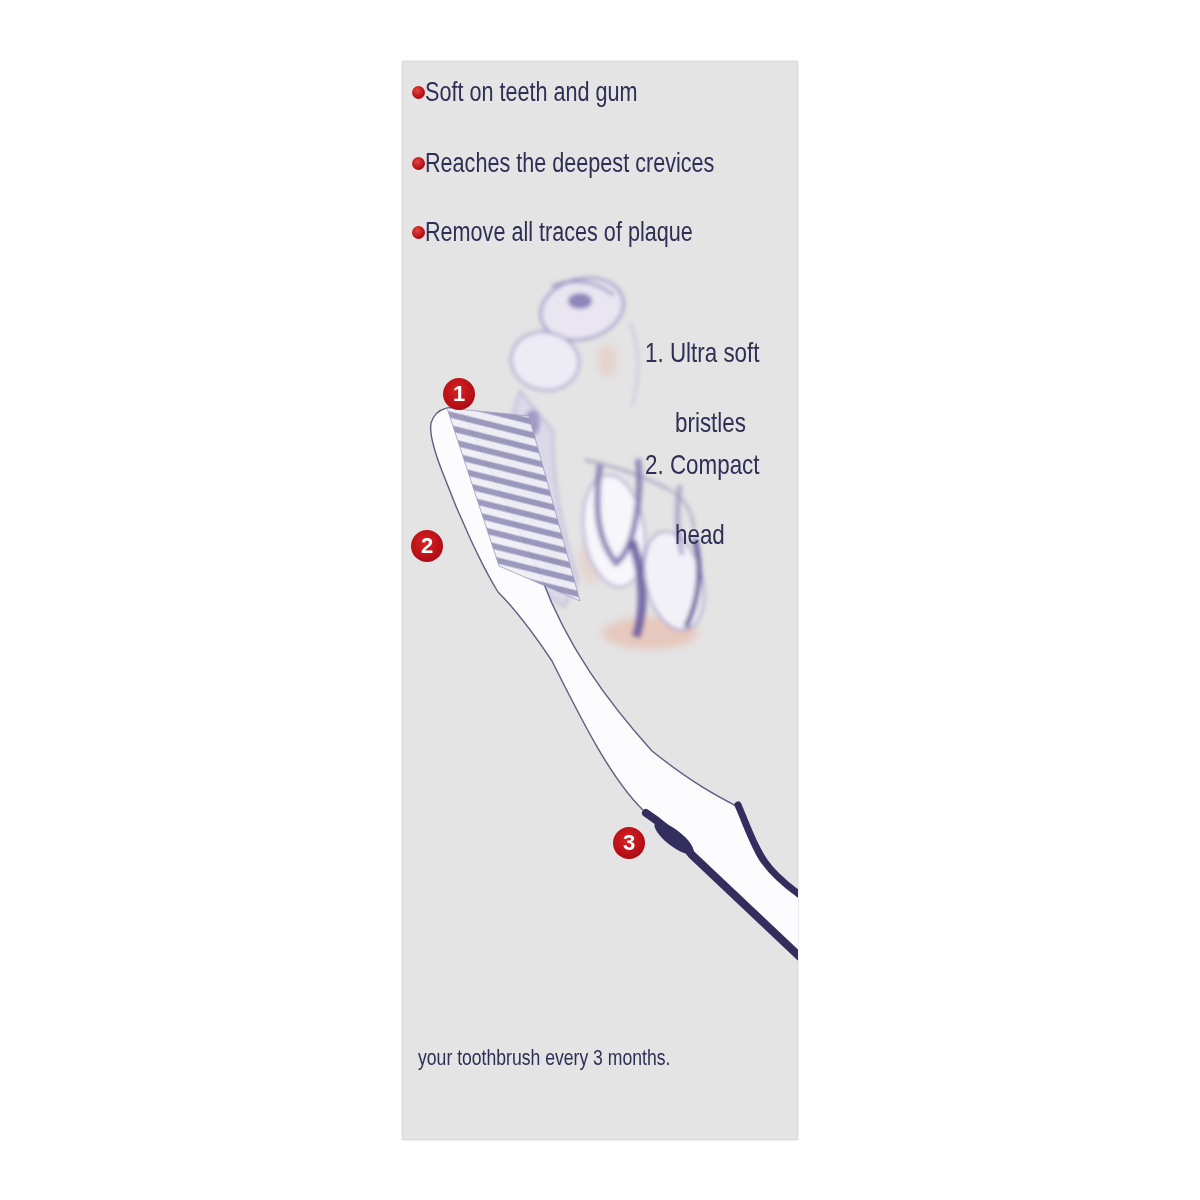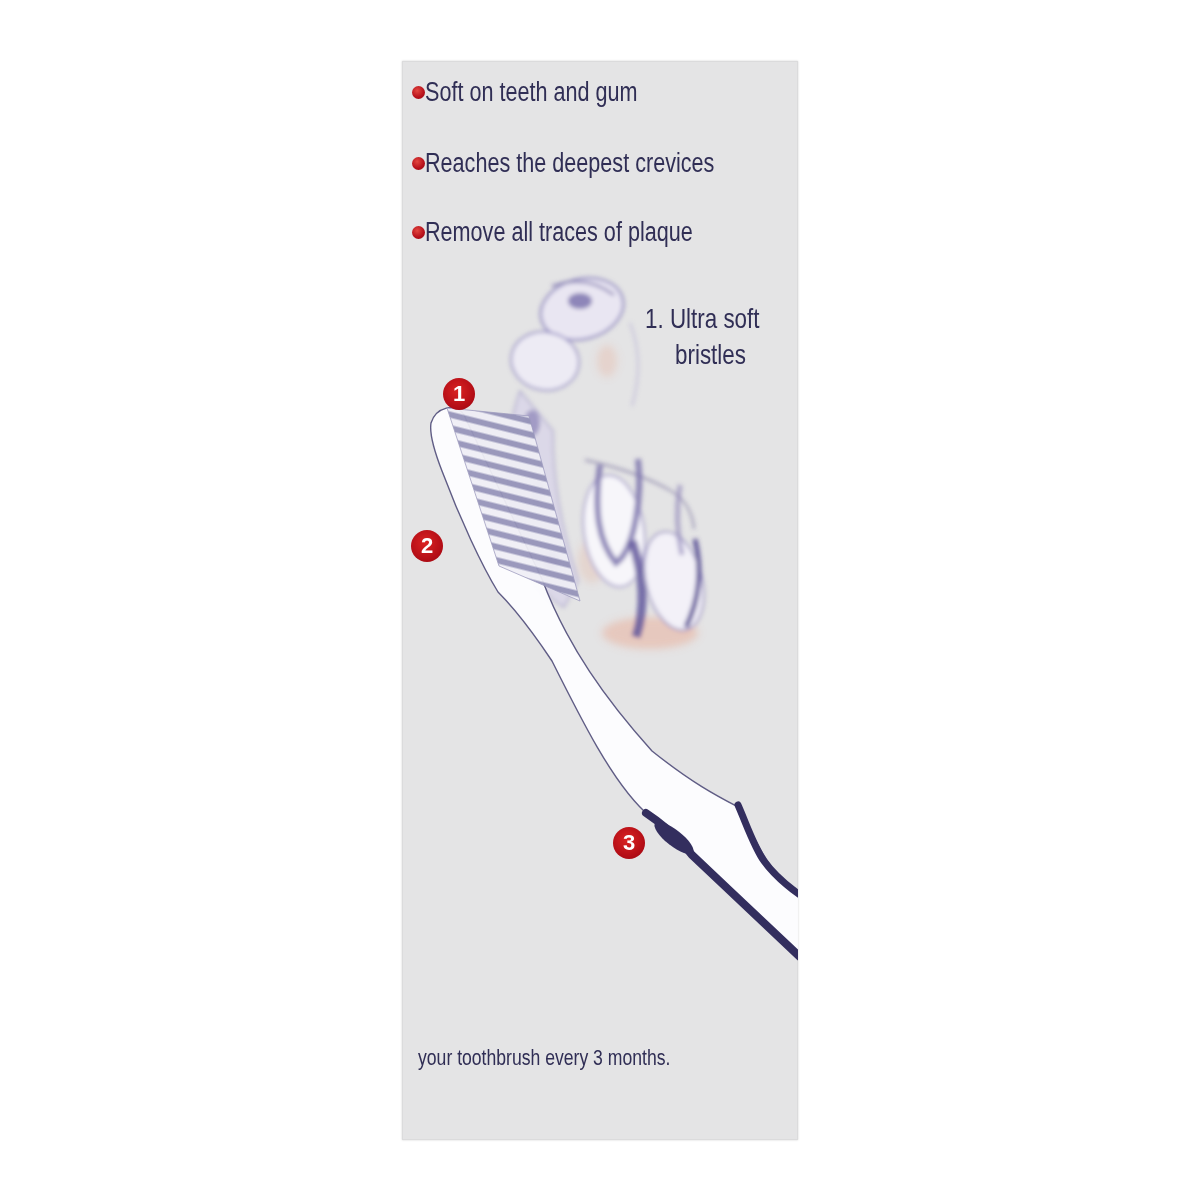--- a/index.html
+++ b/index.html
@@ -9,21 +9,21 @@
          background:#e4e4e5;
          box-shadow: inset 0 0 0 1px rgba(0,0,0,0.04), 0 0 2px rgba(0,0,0,0.18);}
   .illus{position:absolute;left:0;top:0;width:396px;height:1079px;}
   .txt{color:#302e55;}
   .cond{display:inline-block;transform:scaleX(.8);transform-origin:0 50%;white-space:nowrap;}
   .bullet-row{position:absolute;left:10px;display:flex;align-items:center;gap:0;height:32px;}
   .bullet-row .dot{width:13px;height:13px;border-radius:50%;flex:0 0 auto;
         background:radial-gradient(circle at 40% 35%, #e2463f 0%, #b60f1a 60%, #8e0a12 100%);}
   .bullet-label{font-size:27px;line-height:32px;}
   .feature{position:absolute;font-size:28px;line-height:36px;}
-  .feature .line{display:block;}
+  .feature .line{display:block;margin-top:34px;}
   .badge{position:absolute;width:32px;height:32px;border-radius:50%;
          background:radial-gradient(circle at 45% 40%, #da2322 0%, #b30d16 65%, #92070e 100%);
          color:#ffffff;font-weight:bold;font-size:22px;
          display:flex;align-items:center;justify-content:center;}
   .footer{position:absolute;left:16px;top:980px;font-size:22px;line-height:34px;}
 </style>
 </head>
 <body>
 
 <div class="canvas">
@@ -116,19 +116,23 @@
     </div>
 
     <div class="badge" style="left:41px;top:317px;">1</div>
     <div class="badge" style="left:9px;top:469px;">2</div>
     <div class="badge" style="left:211px;top:766px;">3</div>
 
     <div class="feature txt" style="left:243px;top:240px;">
       <span class="line"><span class="cond">1. Ultra soft</span></span>
       <span class="line" style="padding-left:30px;"><span class="cond">bristles</span></span>
     </div>
+    <div class="feature txt" style="left:243px;top:352px;">
+      <span class="line"><span class="cond">2. Compact</span></span>
+      <span class="line" style="padding-left:30px;"><span class="cond">head</span></span>
+    </div>
 
     <div class="footer txt">
       <span style="display:block;"><span class="cond">your toothbrush every 3 months.</span></span>
     </div>
 
   </div>
 </div>
 
 </body></html>

